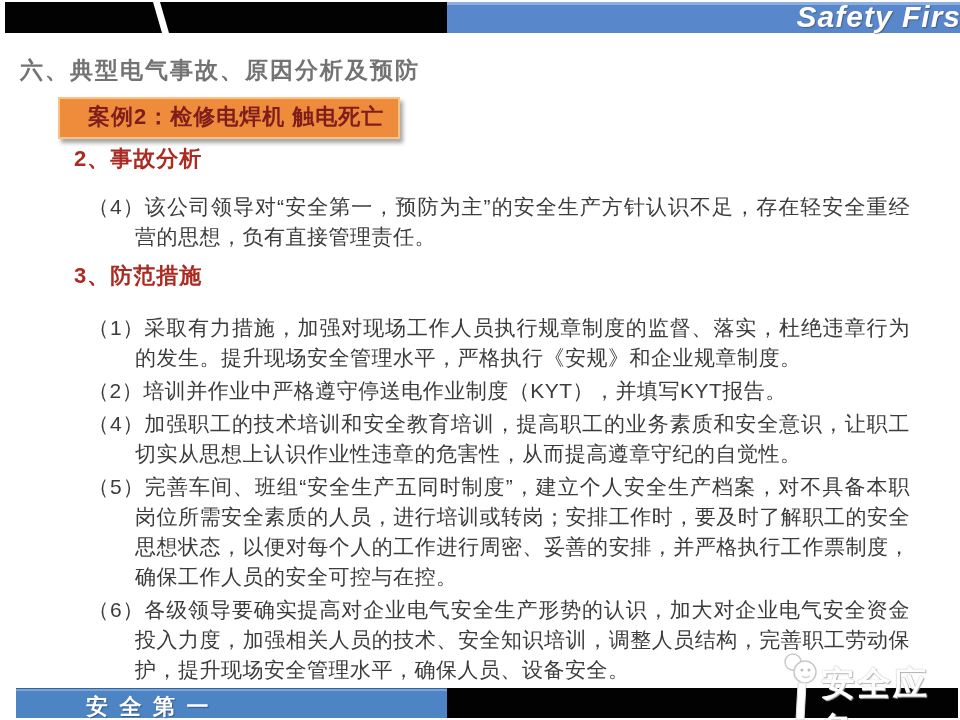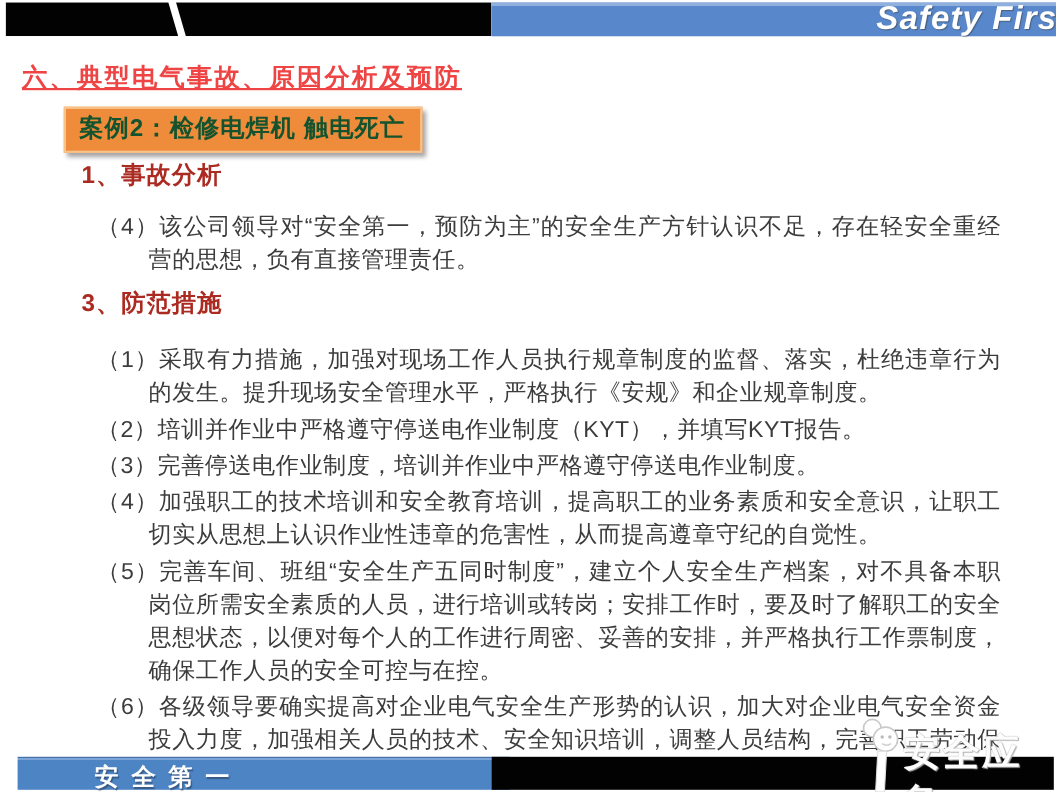--- a/index.html
+++ b/index.html
@@ -31,35 +31,34 @@
     position:absolute; right:58px; top:-2px;
     font-size:30px; font-weight:bold; font-style:italic;
     color:#ffffff; letter-spacing:1px;
     text-shadow:1px 1px 1px rgba(60,60,60,0.55);
     font-family:"Liberation Sans",sans-serif;
   }
 
   
   .page-title {
     position:absolute; left:20px; top:55px;
-    font-size:23px; font-weight:bold; color:#ef4444;
+    font-size:23px; font-weight:bold; color:#737373;
     letter-spacing:2px;
     font-family:"Liberation Serif","DejaVu Serif",serif;
-    text-decoration:underline;
   }
 
   
   .case-badge {
     position:absolute; left:58px; top:97px;
     background:#ef8c3c;
     border:2px solid #f9c globe;
     border:2px solid #f8c38b;
     box-shadow:3px 4px 4px #a6a6a6;
-    padding:3px 14px 5px 12px;
-    font-size:22px; font-weight:bold; color:#14532d;
+    padding:3px 14px 5px 28px;
+    font-size:22px; font-weight:bold; color:#7f1d1d;
     letter-spacing:1px;
   }
 
   
   .content {
     position:absolute; left:72px; top:144px; width:838px;
     color:#3c3c3c;
   }
   .section-heading {
     font-size:22px; font-weight:bold; color:#ab2a21;
@@ -116,28 +115,27 @@
   <div class="banner-blue">
     <span class="safety-first">Safety First</span>
   </div>
 
   <div class="page-title">六、典型电气事故、原因分析及预防</div>
 
   <div class="case-badge">案例2：检修电焊机 触电死亡</div>
 
   <div class="content">
 
-    <div class="section-heading">1、事故分析</div>
+    <div class="section-heading">2、事故分析</div>
     <div class="sec2-gap"></div>
     <p class="item"><span>（4）</span><span>该公司领导对“安全第一，预防为主”的安全生产方针认识不足，存在轻安全重经营的思想，负有直接管理责任。</span></p>
 
     <div class="section-heading h3">3、防范措施</div>
     <p class="item"><span>（1）</span><span>采取有力措施，加强对现场工作人员执行规章制度的监督、落实，杜绝违章行为的发生。提升现场安全管理水平，严格执行《安规》和企业规章制度。</span></p>
     <p class="item"><span>（2）</span><span>培训并作业中严格遵守停送电作业制度（KYT），并填写KYT报告。</span></p>
-    <p class="item"><span>（3）</span><span>完善停送电作业制度，培训并作业中严格遵守停送电作业制度。</span></p>
     <p class="item"><span>（4）</span><span>加强职工的技术培训和安全教育培训，提高职工的业务素质和安全意识，让职工切实从思想上认识作业性违章的危害性，从而提高遵章守纪的自觉性。</span></p>
     <p class="item"><span>（5）</span><span>完善车间、班组“安全生产五同时制度”，建立个人安全生产档案，对不具备本职岗位所需安全素质的人员，进行培训或转岗；安排工作时，要及时了解职工的安全思想状态，以便对每个人的工作进行周密、妥善的安排，并严格执行工作票制度，确保工作人员的安全可控与在控。</span></p>
     <p class="item"><span>（6）</span><span>各级领导要确实提高对企业电气安全生产形势的认识，加大对企业电气安全资金投入力度，加强相关人员的技术、安全知识培训，调整人员结构，完善职工劳动保护，提升现场安全管理水平，确保人员、设备安全。</span></p>
   </div>
 
   <div class="bottom-blue">
     <span class="slogan">安 全 第 一</span>
   </div>
   <div class="bottom-black"></div>
 

